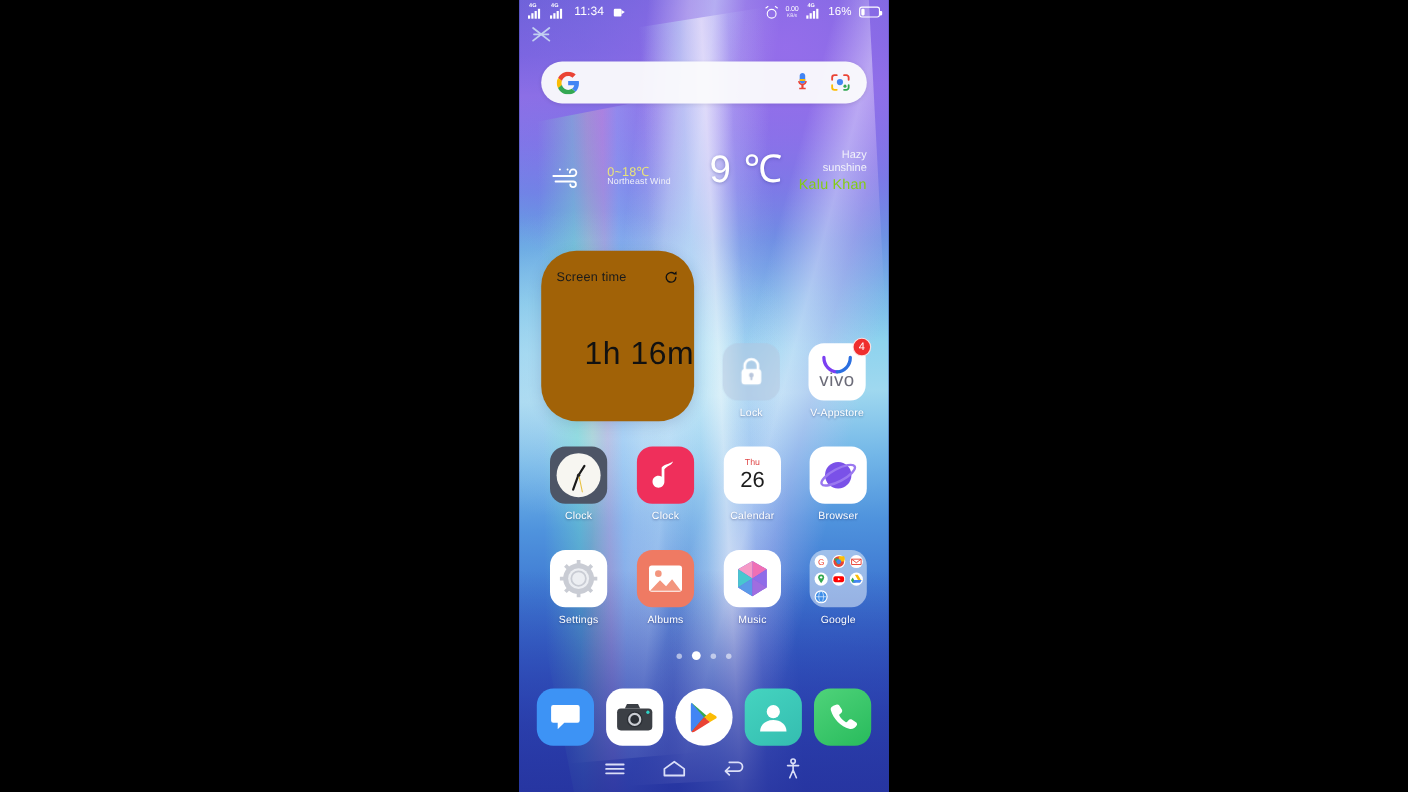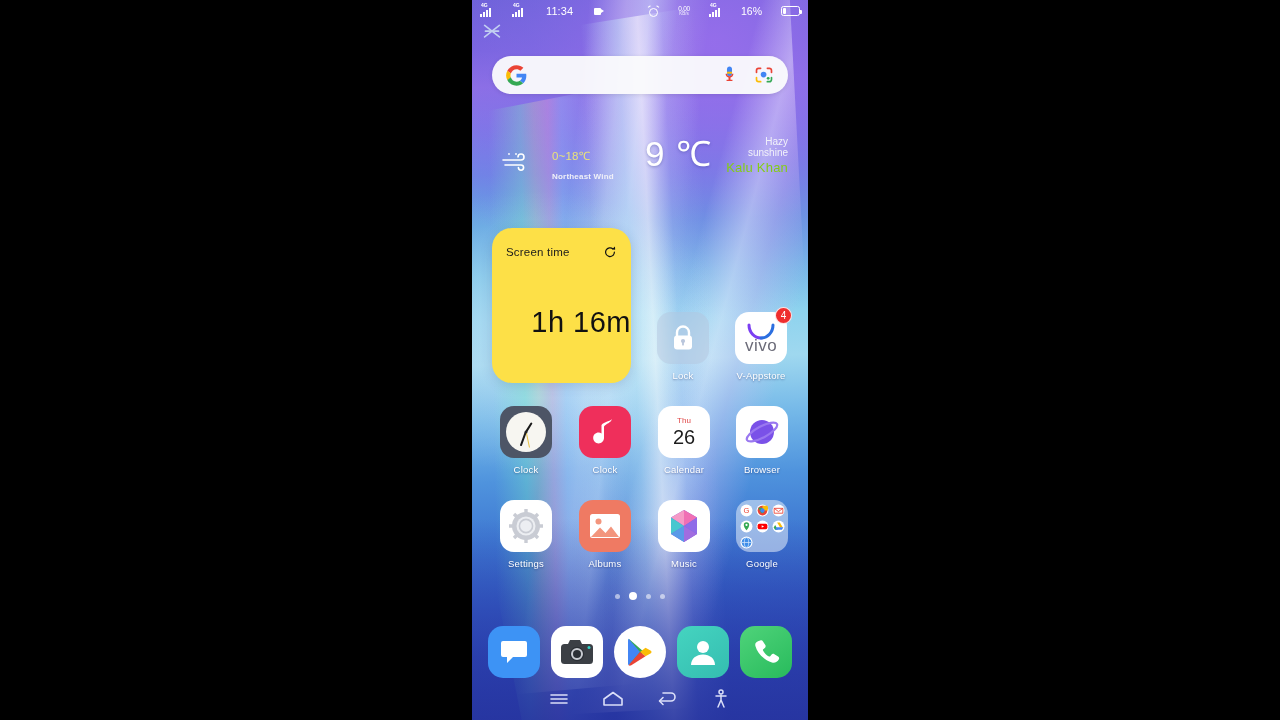--- a/index.html
+++ b/index.html
@@ -59,21 +59,21 @@
   .wp-bottom {
     background:linear-gradient(to bottom, rgba(40,60,175,0) 72%, rgba(40,58,170,.55) 88%, rgba(38,52,160,.85) 100%);
   }
 
   
   #statusbar {
     position:absolute; left:0; top:0; width:336px; height:22px;
     display:flex; align-items:center; justify-content:space-between;
     padding:0 8px; color:#fff;
   }
-  .sb-left, .sb-right { display:flex; align-items:center; gap:19px; }
+  .sb-left, .sb-right { display:flex; align-items:center; gap:7px; }
   .sb-time { font-size:11px; letter-spacing:.1px; margin:0 2px; }
   .sig { position:relative; display:inline-block; width:13px; height:11px; }
   .sig .bars { position:absolute; bottom:0; left:0; display:flex; align-items:flex-end; gap:1px; }
   .sig .bars i { display:block; width:2px; background:#fff; }
   .sig .bars i:nth-child(1){height:3px;}
   .sig .bars i:nth-child(2){height:5px;}
   .sig .bars i:nth-child(3){height:7px;}
   .sig .bars i:nth-child(4){height:9px;}
   .sig .g { position:absolute; top:-3px; left:1px; font-size:5px; font-weight:bold; line-height:1; }
   .rec-ic { width:10px; height:7px; position:relative; }
@@ -107,36 +107,36 @@
   .micicon { width:17px; height:21px; margin-right:16px; }
   .lensicon { width:20px; height:20px; }
 
   
   #weather {
     position:absolute; left:18px; top:128px; width:300px; height:76px;
     color:#fff;
   }
   #weather .wi { position:absolute; left:8px; top:22px; width:34px; height:24px; }
   #weather .range { position:absolute; left:62px; top:20px; font-size:11.5px; color:#e9e37a; letter-spacing:.2px; }
-  #weather .wind { position:absolute; left:62px; top:44px; font-size:8px; color:#f0f0f8; letter-spacing:.2px;font-weight:bold; }
+  #weather .wind { position:absolute; left:62px; top:32px; font-size:8px; color:#f0f0f8; letter-spacing:.2px; }
   #weather .temp { position:absolute; left:155px; top:8px; font-size:35px; font-weight:300; letter-spacing:1px; line-height:1; text-shadow:0 1px 3px rgba(40,50,130,.35); }
   #weather .cond { position:absolute; right:2px; top:8px; text-align:right; font-size:10px; line-height:11px; color:#f2f2fa; width:90px; }
   #weather .loc { position:absolute; right:2px; top:32px; text-align:right; font-size:13px; color:#84cc16; width:120px; letter-spacing:.2px; }
   #weather .datebar {
     position:absolute; left:0; bottom:0; width:300px; height:18px;
     background:rgba(255,255,255,.16); border-radius:9px;
     display:flex; align-items:center; justify-content:space-between;
     padding:0 12px; font-size:10px; color:#f5f5fb;
   }
   .refresh-sm { width:11px; height:11px; opacity:.75; }
 
   
   #screentime {
     position:absolute; left:492px; top:228px; width:139px; height:155px;
-    background:#fde047; border-radius:20px;
+    background:#a16207; border-radius:32px;
     box-shadow:0 3px 12px rgba(30,50,120,.18);
   }
   #screentime .st-head {
     position:absolute; left:14px; top:17px; right:14px;
     display:flex; align-items:center; justify-content:space-between;
   }
   #screentime .st-title { font-size:11.5px; color:#1b1b1b; letter-spacing:.2px; }
   #screentime .st-val {
     position:absolute; left:0; right:0; top:78px; text-align:right;
     font-size:29px; color:#111; letter-spacing:.5px;

